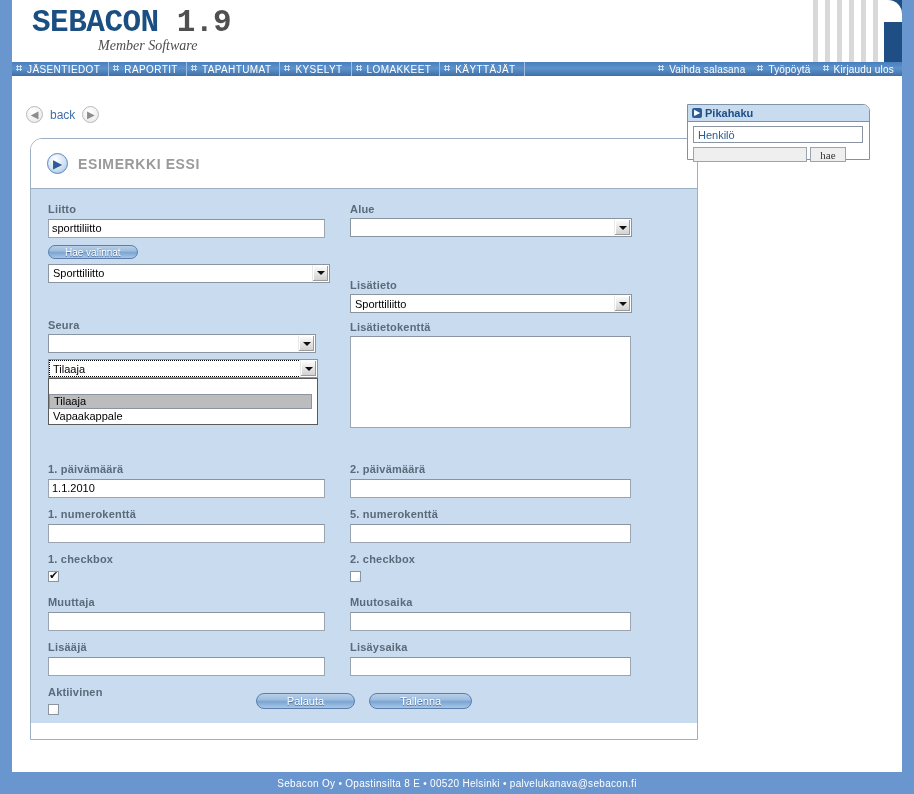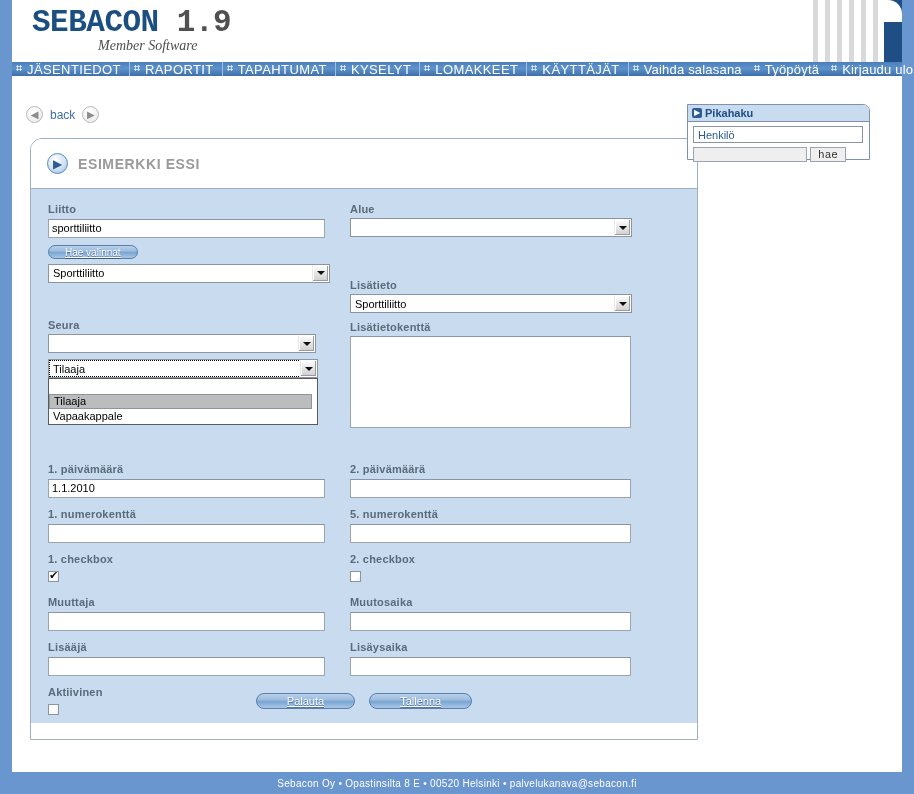--- a/index.html
+++ b/index.html
@@ -65,21 +65,21 @@
   .navbar {
     position:absolute; left:0; top:62px; width:890px; height:14px;
     background: linear-gradient(to bottom,#4a7fbd 0%, #5d92ca 45%, #3f6fa8 100%);
     display:flex; align-items:center;
   }
   .nav-item {
     display:flex; align-items:center;
     height:14px;
     padding:0 8px 0 4px;
     color:#ffffff;
-    font-size:13px;
+    font-size:10px;
     letter-spacing:0.4px;
     white-space:nowrap;
     border-right:1px solid #9ebfe2;
     cursor:pointer;
   }
   .nav-item.noborder { border-right:none; }
   .nav-dots {
     display:inline-block; width:6px; height:8px; margin-right:5px;
     background:
       radial-gradient(circle at 1.5px 1.5px, #cfe0f2 1.1px, transparent 1.2px),
@@ -212,21 +212,20 @@
   .btn-pill {
     display:inline-flex; align-items:center; justify-content:center;
     height:14px; padding:0 16px;
     border-radius:8px;
     border:1px solid #5a7fae;
     background: linear-gradient(to bottom,#b8cfe8 0%, #9ebde0 40%, #7ba6d3 55%, #a9c7e6 100%);
     color:#ffffff; font-size:10px;
     text-shadow:0 1px 0 rgba(40,70,110,.6);
     cursor:pointer;
     white-space:nowrap;
-    text-decoration:underline;
   }
   .btn-action {
     height:16px; padding:0 30px; border-radius:9px;
     font-size:11px;
   }
 
   .ta {
     width:281px; height:92px;
     border:1px solid #9aa5b1; border-top-color:#8b95a1;
     background:#ffffff; resize:none;
@@ -290,21 +289,21 @@
     background:#efefef;
     font-size:11px; padding:0 3px;
     font-family:"Liberation Sans", sans-serif;
   }
   .ph-btn {
     width:36px; height:15px;
     border:1px solid #9aa5b1;
     background:#efefef;
     font-size:11px; color:#333;
     cursor:pointer;
-    font-family:Liberation Mono, monospace;
+    font-family:Liberation Serif, serif;
   }
 
   
   .footer {
     position:absolute; left:0; bottom:0; width:914px; height:22px;
     background:#6a96cf;
     display:flex; align-items:center; justify-content:center;
     color:#ffffff; font-size:10px; letter-spacing:0.3px;
   }
 </style>

